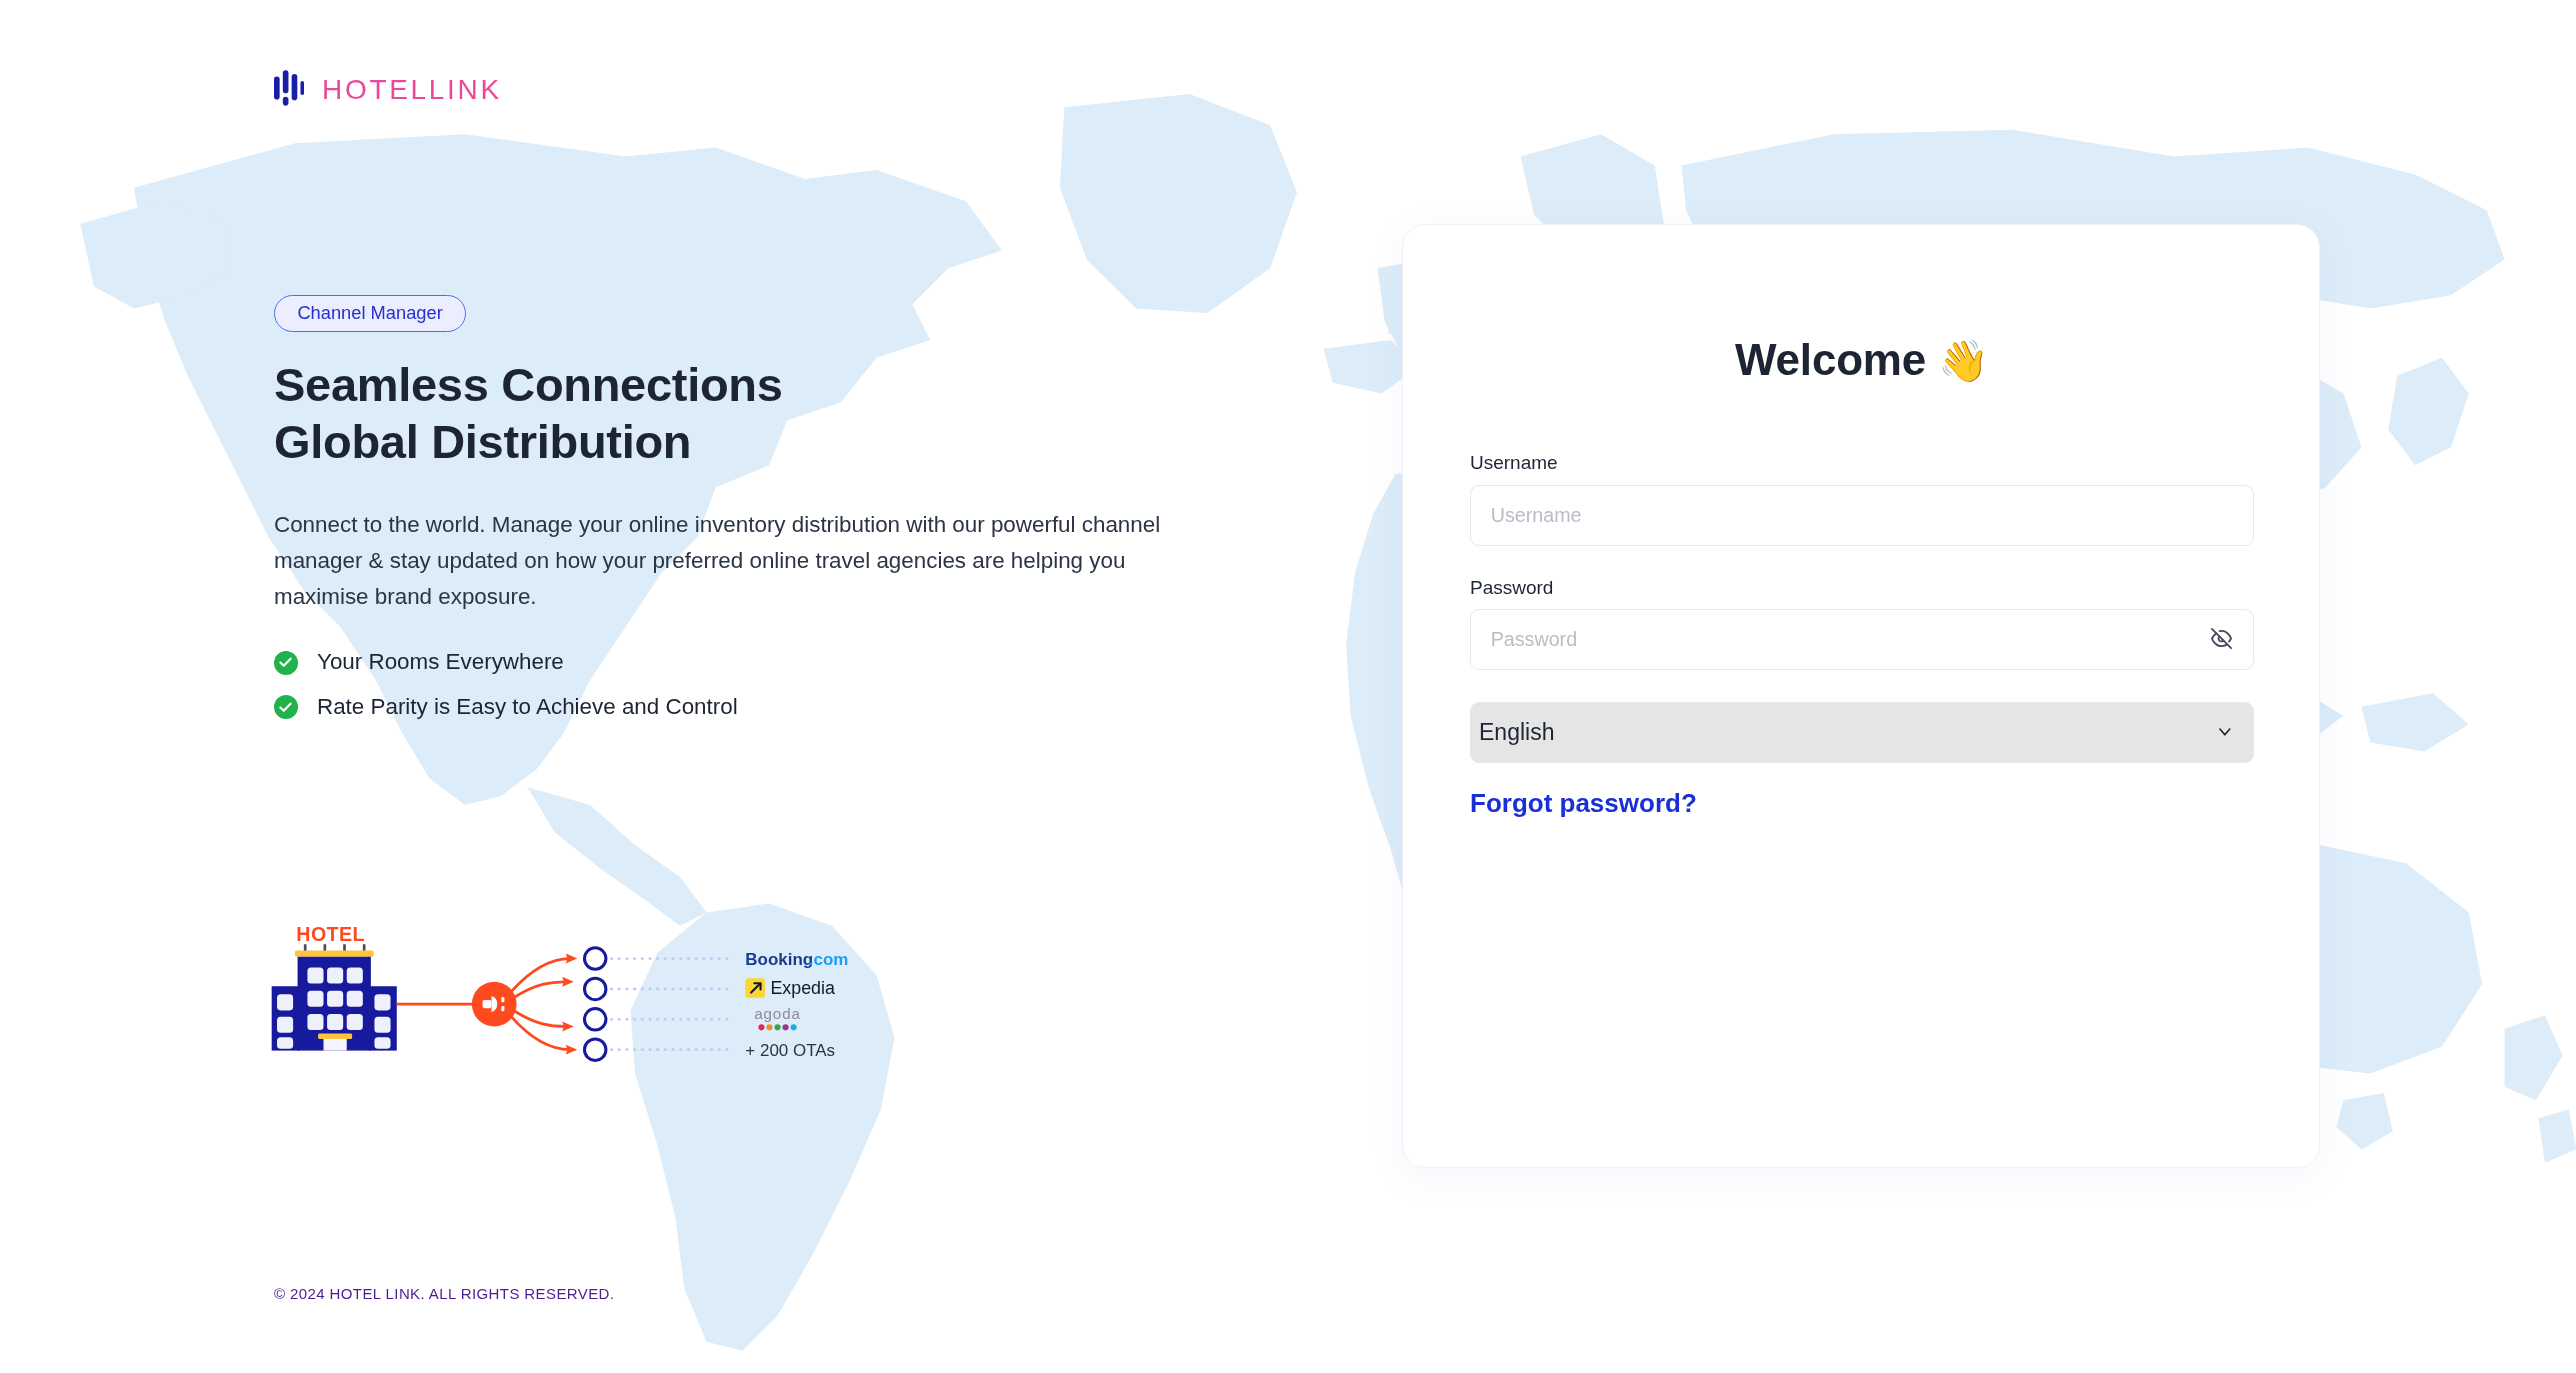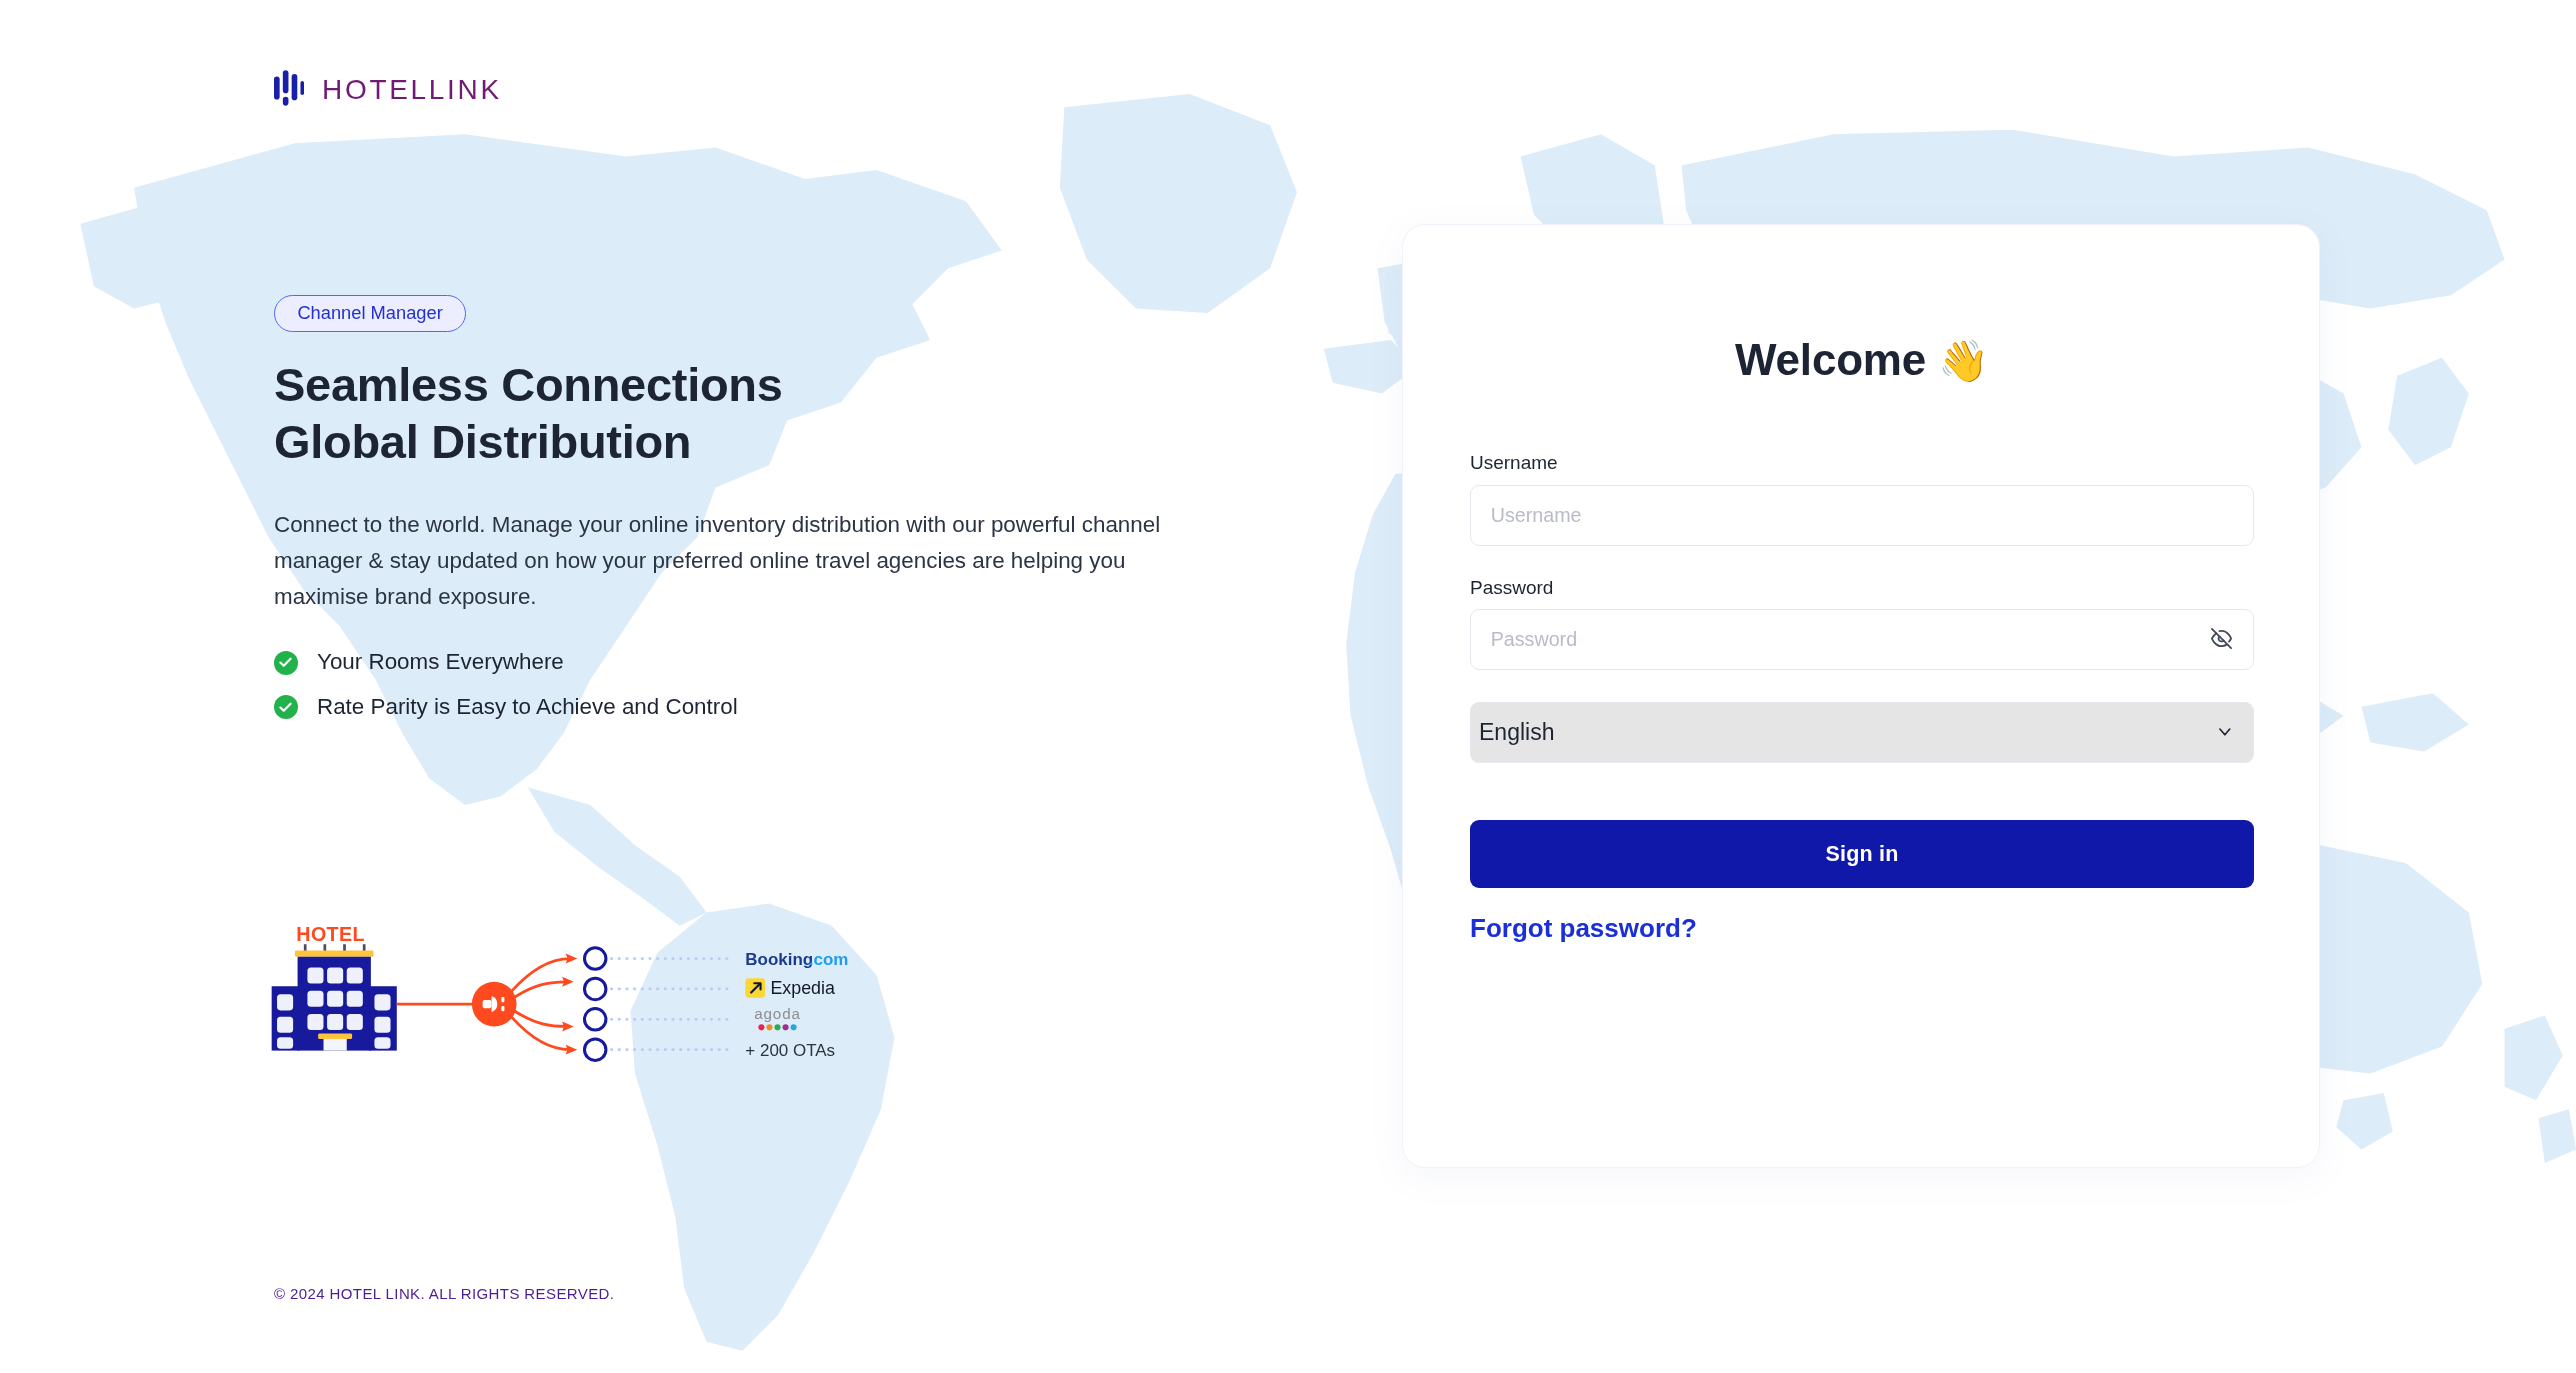--- a/index.html
+++ b/index.html
@@ -42,21 +42,21 @@
     display: flex;
     align-items: center;
     gap: 18px;
   }
   .logo-mark {
     display: block;
   }
   .logo-word {
     font-size: 28px;
     letter-spacing: 2.7px;
-    color: #701a75;
+    color: #ec4899;
     font-weight: 400;
     white-space: nowrap;
   }
 
   
   .left {
     position: absolute;
     left: 274px;
     top: 295px;
     width: 948px;
@@ -528,20 +528,19 @@
         <div class="select-wrap">
           <div class="select-input">English</div>
           <span class="chev">
             <svg width="19.7" height="19.7" viewBox="0 0 24 24" fill="none" stroke="#1d2433" stroke-width="2" stroke-linecap="round" stroke-linejoin="round">
               <polyline points="6 9 12 16 18 9"></polyline>
             </svg>
           </span>
         </div>
       </div>
 
-      <button class="signin-btn">Sign in</button>
 
       <a class="forgot">Forgot password?</a>
     </div>
   </div>
 
 </div>
 
 
 </body></html>

